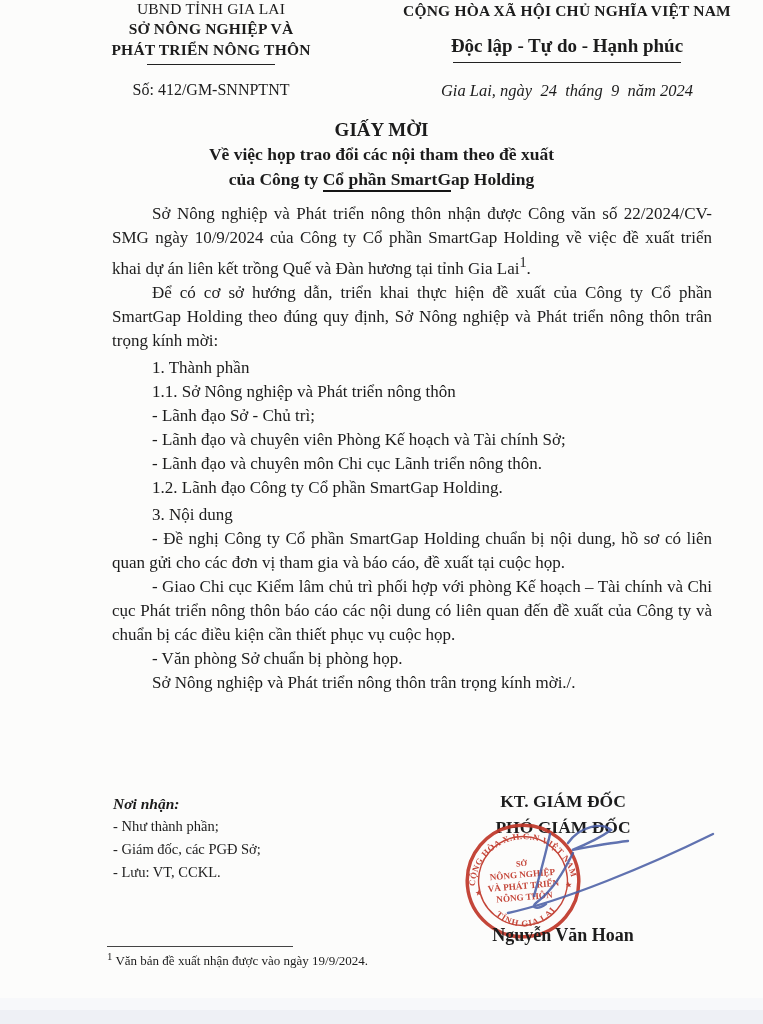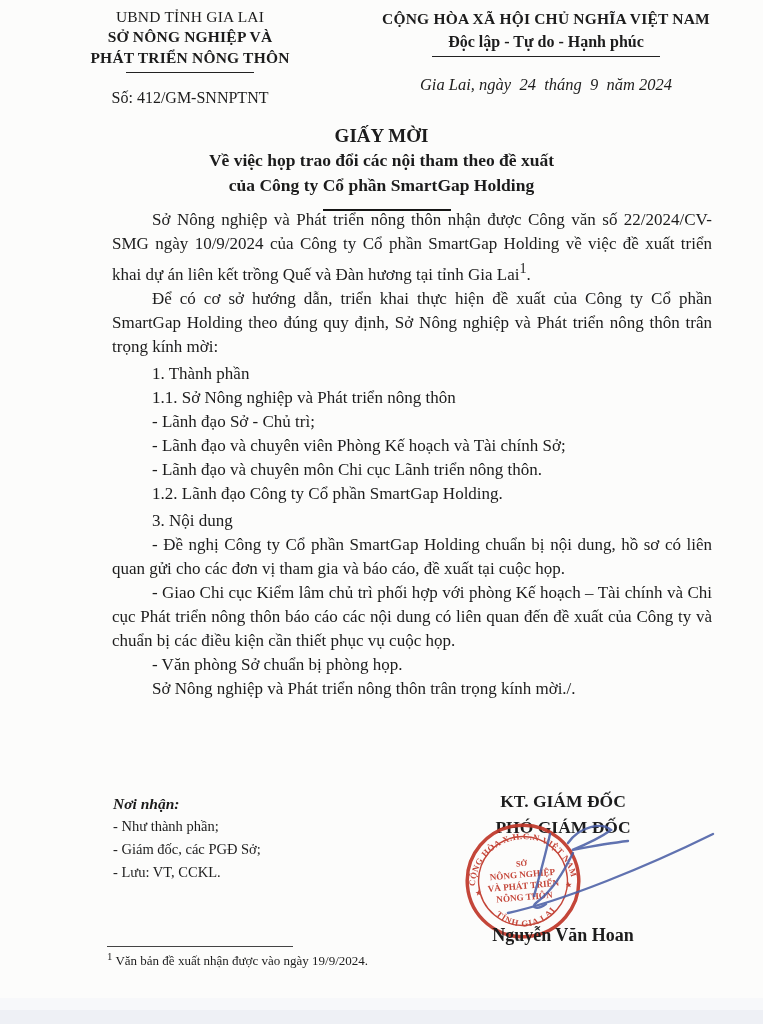--- a/index.html
+++ b/index.html
@@ -1,35 +1,35 @@
 <!DOCTYPE html>
 <html><head>
 <meta charset="utf-8">
 <style>
   html,body{margin:0;padding:0;}
   body{background:#e8e8ec;font-family:"Liberation Serif","DejaVu Serif",serif;color:#1c1c1c;}
   .page{position:relative;width:763px;height:1024px;margin:0 auto;background:#fcfcfb;overflow:hidden;}
 
   
-  .header{display:flex;padding-top:8px;}
+  .header{display:flex;padding-top:0;justify-content:flex-end;}
   .hcol-left{width:300px;margin-left:40px;text-align:center;}
   .hcol-right{width:392px;margin-left:10px;text-align:center;}
   .h-line1{font-size:15.5px;letter-spacing:.2px;}
   .h-line-bold{font-size:15.5px;font-weight:bold;letter-spacing:.2px;line-height:21px;}
   .h-rule{border-top:1.6px solid #222;width:128px;margin:4px auto 0 auto;}
   .h-rule-wide{border-top:1.6px solid #222;width:228px;margin:5px auto 0 auto;}
   .doc-number{font-size:16px;margin-top:16px;}
-  .vn-motto{font-size:16px;font-weight:bold;margin-top:4px;}
+  .vn-motto{font-size:19px;font-weight:bold;margin-top:14px;}
   .date-line{font-size:16.5px;font-style:italic;margin-top:18px;white-space:pre;}
 
   
   .title-block{text-align:center;margin-top:16px;line-height:25px;}
   .title-main{font-size:19px;font-weight:bold;}
   .title-sub{font-size:17.5px;font-weight:bold;}
-  .u{border-bottom:2px solid #151515;padding-bottom:14px;}
+  .u{border-bottom:2px solid #151515;padding-bottom:1px;}
 
   
   .body{margin:10px 51px 0 112px;font-size:17px;line-height:24px;}
   .body p{margin:0;text-align:justify;text-indent:40px;}
   .body p.nojust{text-align:left;}
   .heading{font-weight:normal;margin:3px 0 0 0 !important;}
   .item{margin:0;text-indent:40px;text-align:left;}
 
   
   .footer{position:absolute;top:788px;left:13px;right:0;height:170px;}

